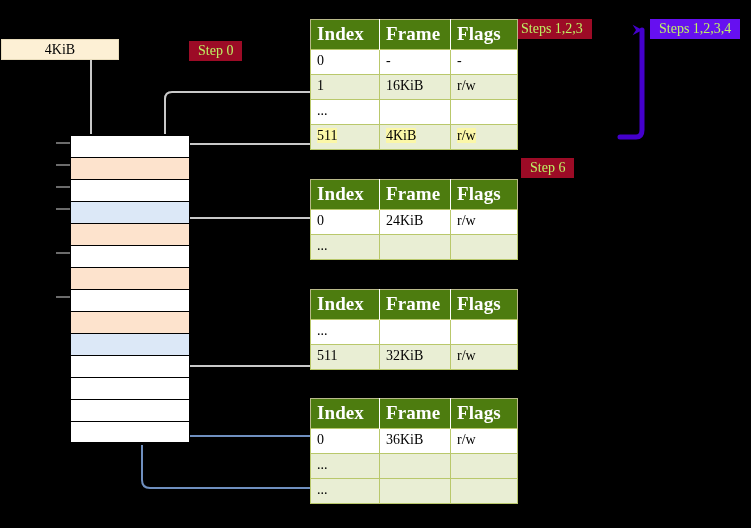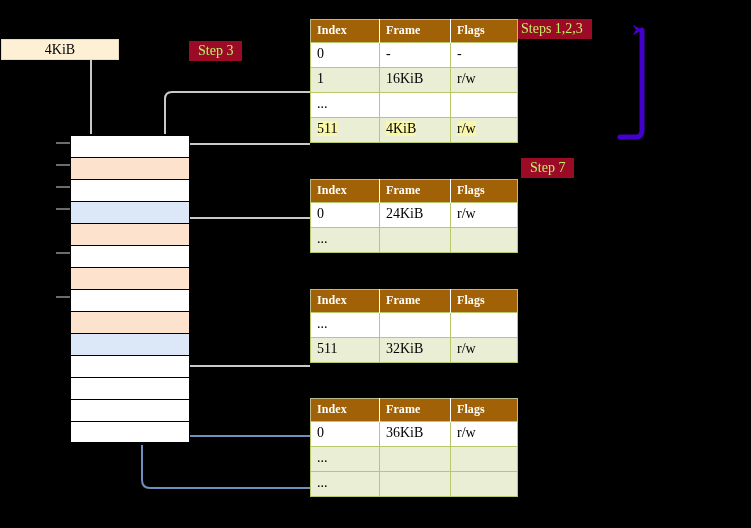--- a/index.html
+++ b/index.html
@@ -19,27 +19,27 @@
   
   .pt {
     position: absolute;
     border-collapse: collapse;
     border: 1px solid #b9b98a;
     background: #ffffff;
     font-size: 14px;
     table-layout: fixed;
   }
   .pt th {
-    background: #a16207;
+    background: #4d7c0f;
     color: #ffffff;
     font-weight: bold;
     text-align: left;
     padding: 3px 6px 4px 6px;
     border-right: 1px solid #ffffff;
-    font-size: 12px;
+    font-size: 19px;
     letter-spacing: .1px;
   }
   .pt th:last-child { border-right: none; }
   .pt td {
     padding: 3px 6px 4px 6px;
     border: 1px solid #b9c86b;
     color: #000000;
     height: 17px;
     vertical-align: top;
     white-space: nowrap;
@@ -116,23 +116,24 @@
     pointer-events: none;
   }
 </style>
 </head>
 <body>
 
 <div id="stage">
 
   <div class="kib-box">4KiB</div>
 
-  <div class="badge red" style="left:189px; top:41px;">Step 3</div>
-  <div class="badge red" style="left:521px; top:158px;">Step 7</div>
+  <div class="badge red" style="left:189px; top:41px;">Step 0</div>
+  <div class="badge red" style="left:521px; top:158px;">Step 6</div>
   <div class="badge red" style="left:512px; top:19px;">Steps 1,2,3</div>
+  <div class="badge violet" style="left:650px; top:19px;">Steps 1,2,3,4</div>
 
   <div class="memcol"></div>
 
   <div class="tick" style="top:142px;"></div>
   <div class="tick" style="top:164px;"></div>
   <div class="tick" style="top:186px;"></div>
   <div class="tick" style="top:208px;"></div>
   <div class="tick" style="top:252px;"></div>
   <div class="tick" style="top:296px;"></div>
 

